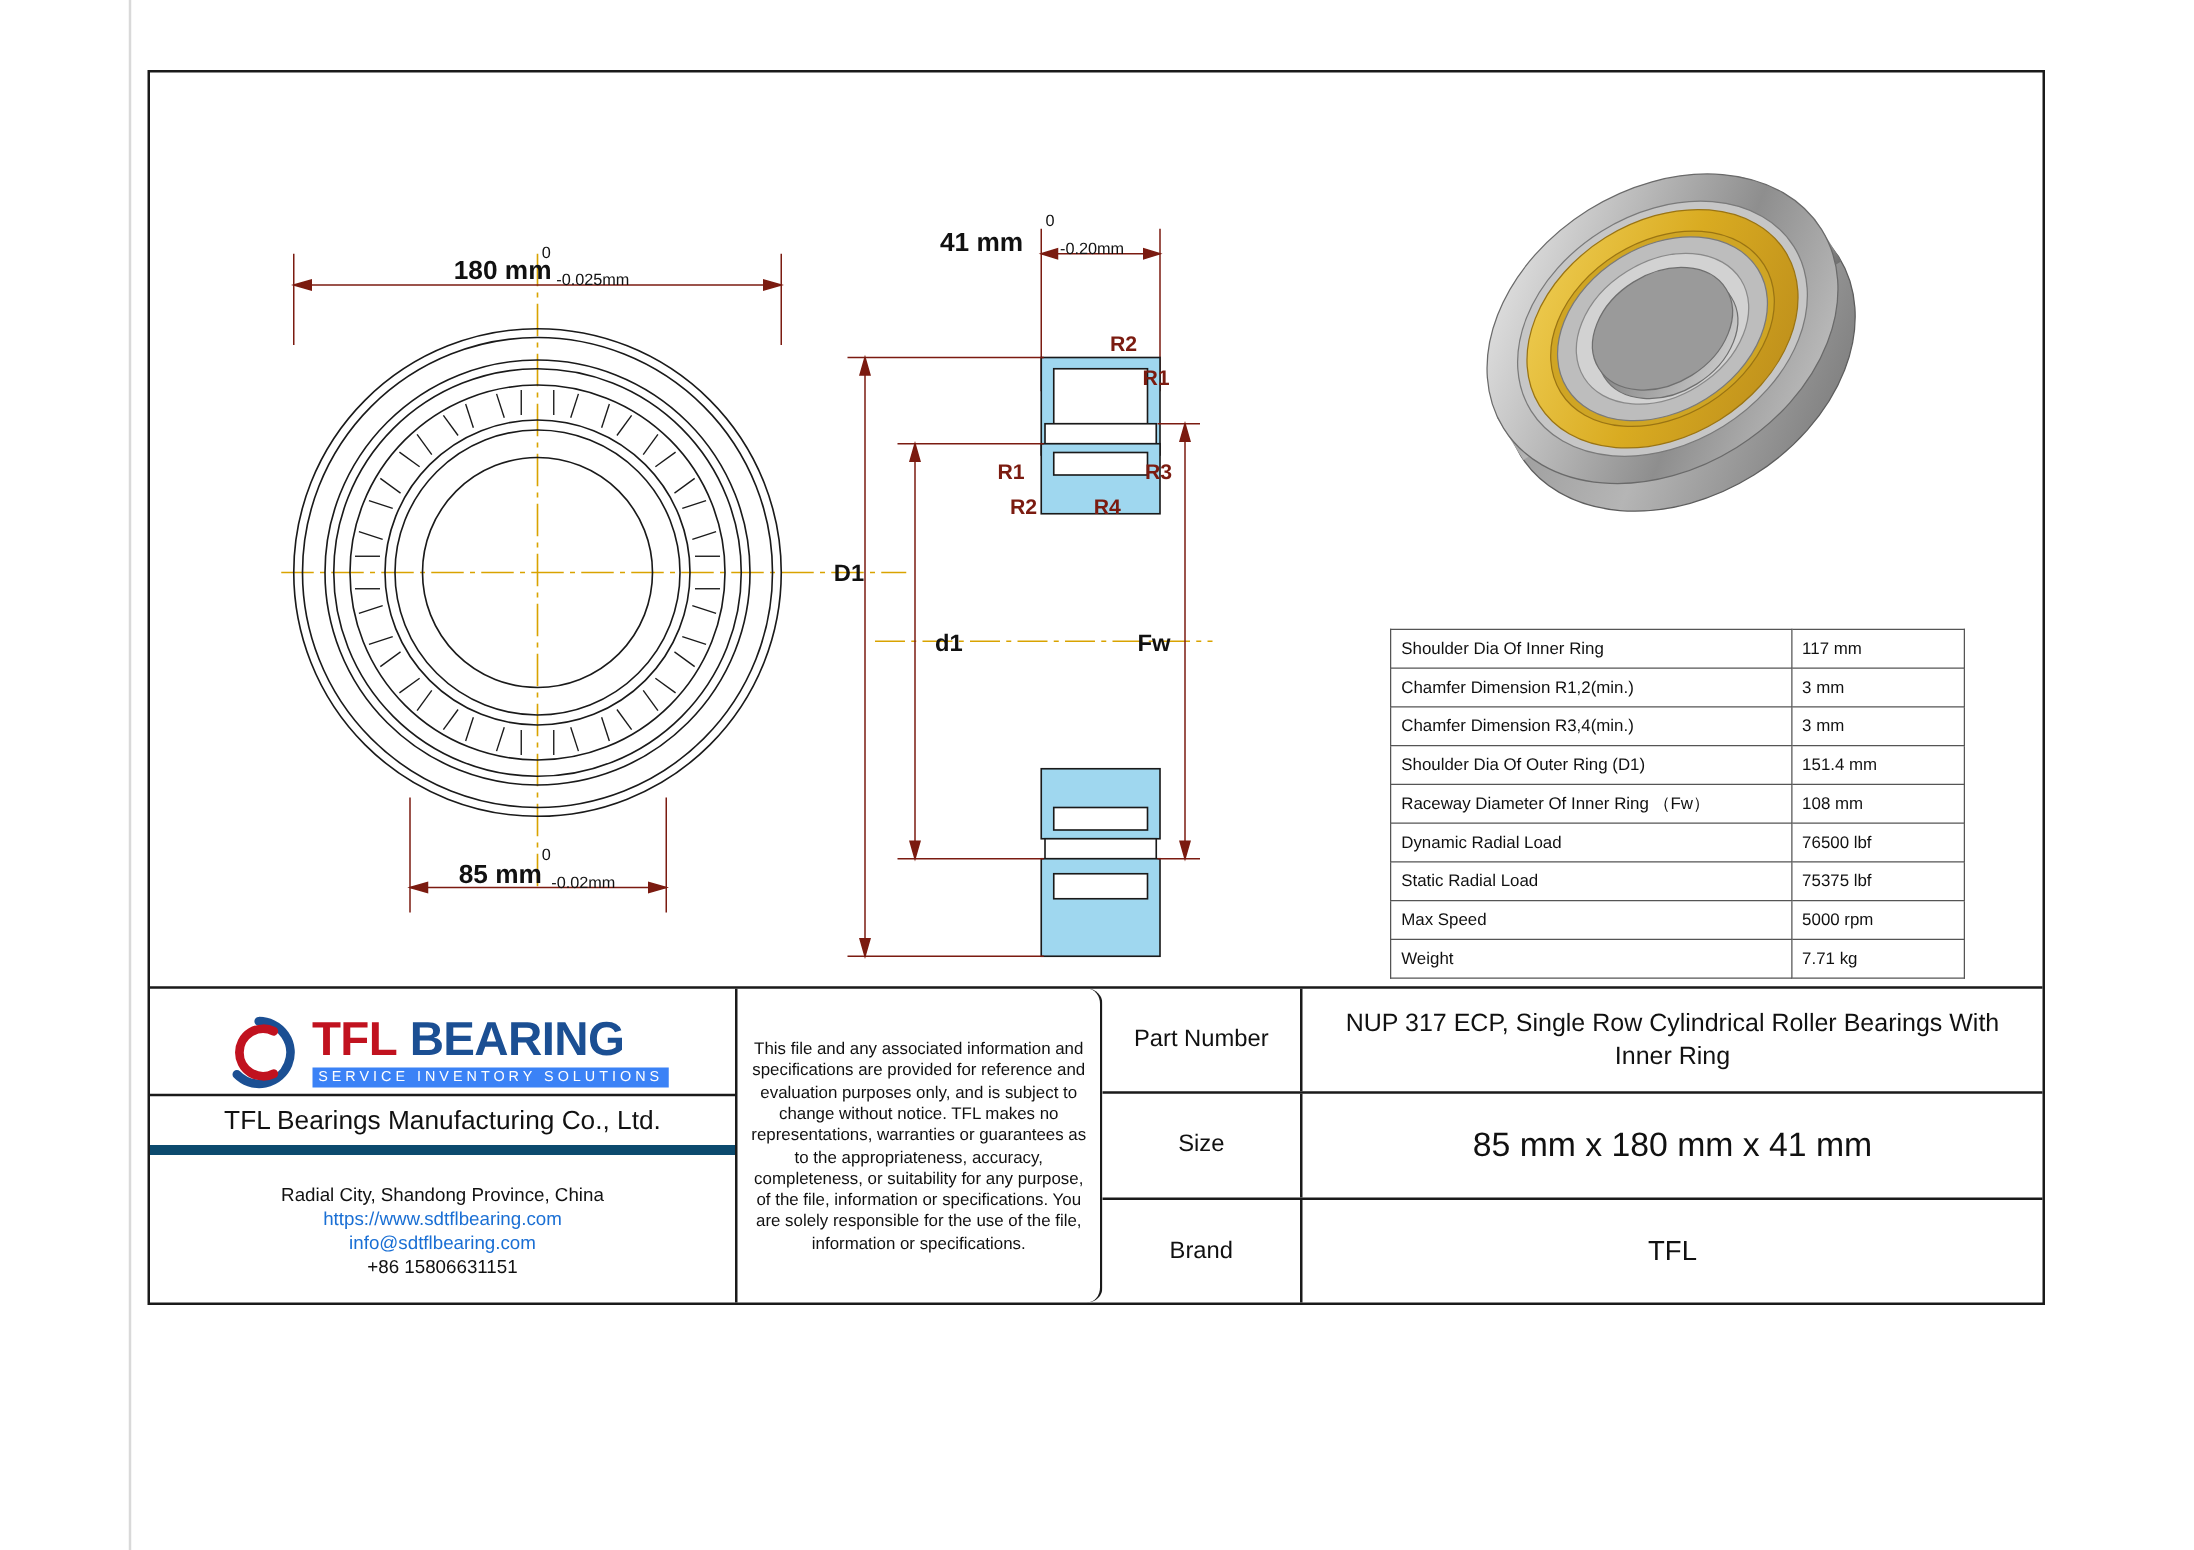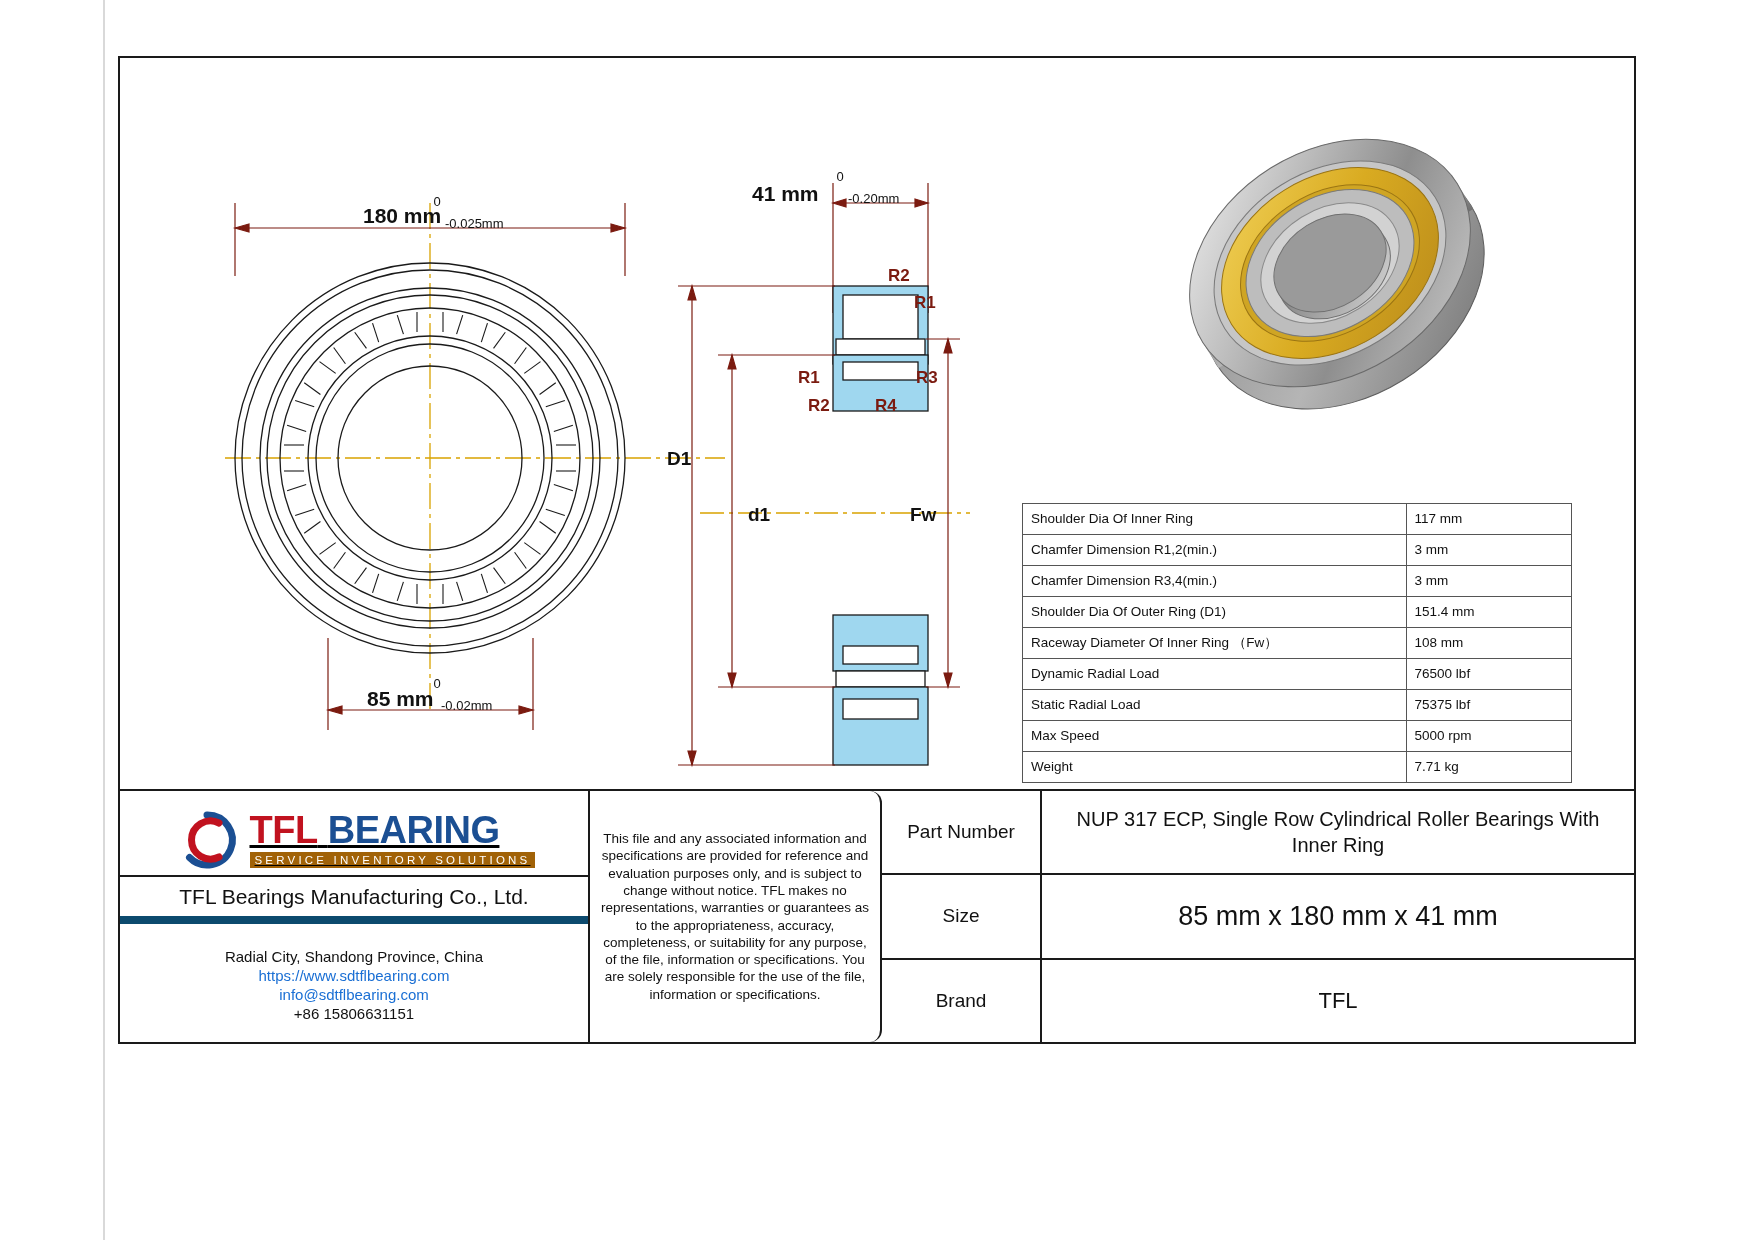--- a/index.html
+++ b/index.html
@@ -41,21 +41,21 @@
 
   
   .dim-main { font-size: 21px; font-weight: bold; fill:#111; }
   .dim-tol  { font-size: 13px; fill:#111; }
   .lbl-red  { font-size: 17px; font-weight: bold; fill:#7b1b10; }
   .lbl-dark { font-size: 19px; font-weight: bold; fill:#111; }
 
   
   .spec-table {
     position:absolute; right: 62px; top: 445px;
-    width: 550px;
+    width: 460px;
     border-collapse: collapse;
     font-size: 13.5px;
     color:#111;
   }
   .spec-table td {
     border: 1px solid #555;
     padding: 5px 8px 6px 8px;
     height: 31px;
     vertical-align: middle;
     white-space: nowrap;
@@ -63,21 +63,21 @@
   .spec-table td.k { width: 320px; }
   .spec-table td.v { width: 138px; }
 
   
   .titleblock {
     position:absolute; left:0; bottom:0; width:100%; height:253px;
     border-top: 2px solid #1a1a1a;
     display:flex;
   }
   .tb-left { width:470px; border-right:2px solid #1a1a1a; display:flex; flex-direction:column; }
-  .tb-logo { height:86px; border-bottom:2px solid #1a1a1a; display:flex; align-items:flex-end; justify-content:center; padding:18px 10px 2px 10px;text-decoration:underline; }
+  .tb-logo { height:86px; border-bottom:2px solid #1a1a1a; display:flex; align-items:flex-start; justify-content:center; padding:18px 10px 2px 10px; }
   .tb-company { height:47px; border-bottom:8px solid #0c4a6e; display:flex; align-items:center; justify-content:center;
                 font-size:21px; color:#111; }
   .tb-contact { flex:1; display:flex; flex-direction:column; align-items:center; justify-content:center; gap:2px; padding-top:4px; }
   .tb-contact .line { font-size:15px; color:#111; }
   .tb-contact .link { font-size:15px; color:#1a6fd4; }
 
   .tb-notice {
     width:292px; border-right:2px solid #1a1a1a;
     display:flex; align-items:center; justify-content:center;
     padding: 6px 10px;
@@ -95,21 +95,21 @@
   .tb-val.brand { font-size:22px; color:#111; }
 
   
   .logo-wrap { display:flex; align-items:center; gap:10px; }
   .logo-text { display:flex; flex-direction:column; align-items:flex-start; }
   .logo-main { font-size:38px; font-weight:bold; letter-spacing:-0.5px; line-height:0.95; }
   .logo-main .tfl { color:#c1121f; }
   .logo-main .bearing { color:#1b4f93; }
   .logo-sub {
     margin-top:3px; width:100%;
-    background:#a16207; color:#fff;
+    background:#3b82f6; color:#fff;
     font-size:11.5px; letter-spacing:3.2px; text-align:center;
     padding:2px 4px 2px 5px;
   }
 </style>
 </head>
 <body>
 
 <div class="page">
   <div class="edge-v"></div>
 

